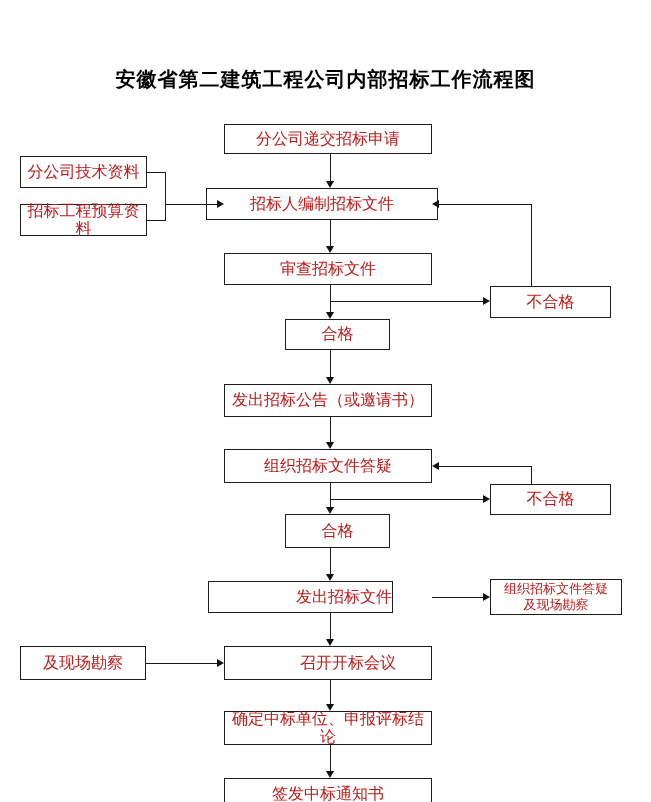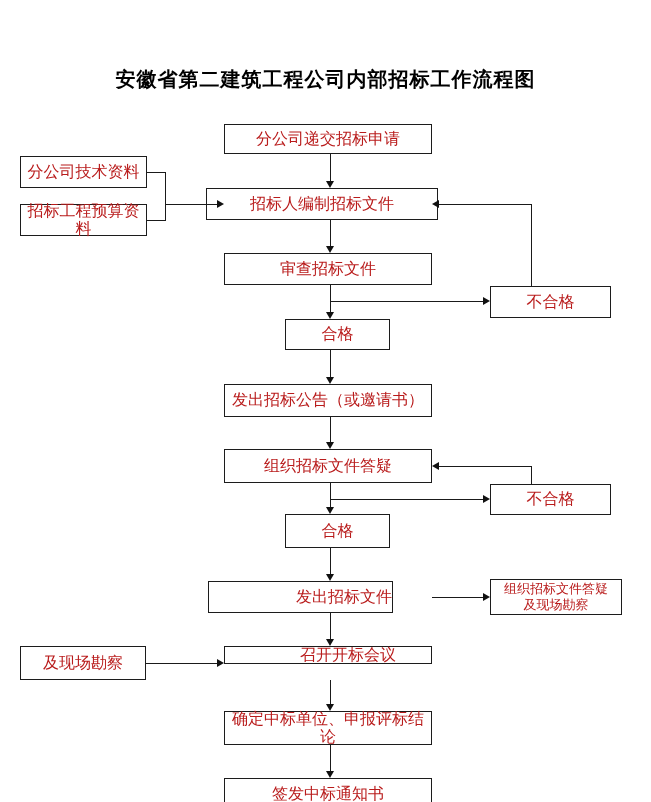--- a/index.html
+++ b/index.html
@@ -123,21 +123,21 @@
 
   <div class="node small" style="left:490px;top:543px;width:132px;height:36px;">
     <span>组织招标文件答疑</span>
     <span>及现场勘察</span>
   </div>
 
   <div class="node" style="left:20px;top:610px;width:126px;height:34px;">
     <span>及现场勘察</span>
   </div>
 
-  <div class="node" style="left:224px;top:610px;width:208px;height:18px;padding-left:40px;">
+  <div class="node" style="left:224px;top:610px;width:208px;height:34px;padding-left:40px;">
     <span>召开开标会议</span>
   </div>
 
   <div class="node" style="left:224px;top:675px;width:208px;height:34px;">
     <span>确定中标单位、申报评标结论</span>
   </div>
 
   <div class="node" style="left:224px;top:742px;width:208px;height:33px;">
     <span>签发中标通知书</span>
   </div>

